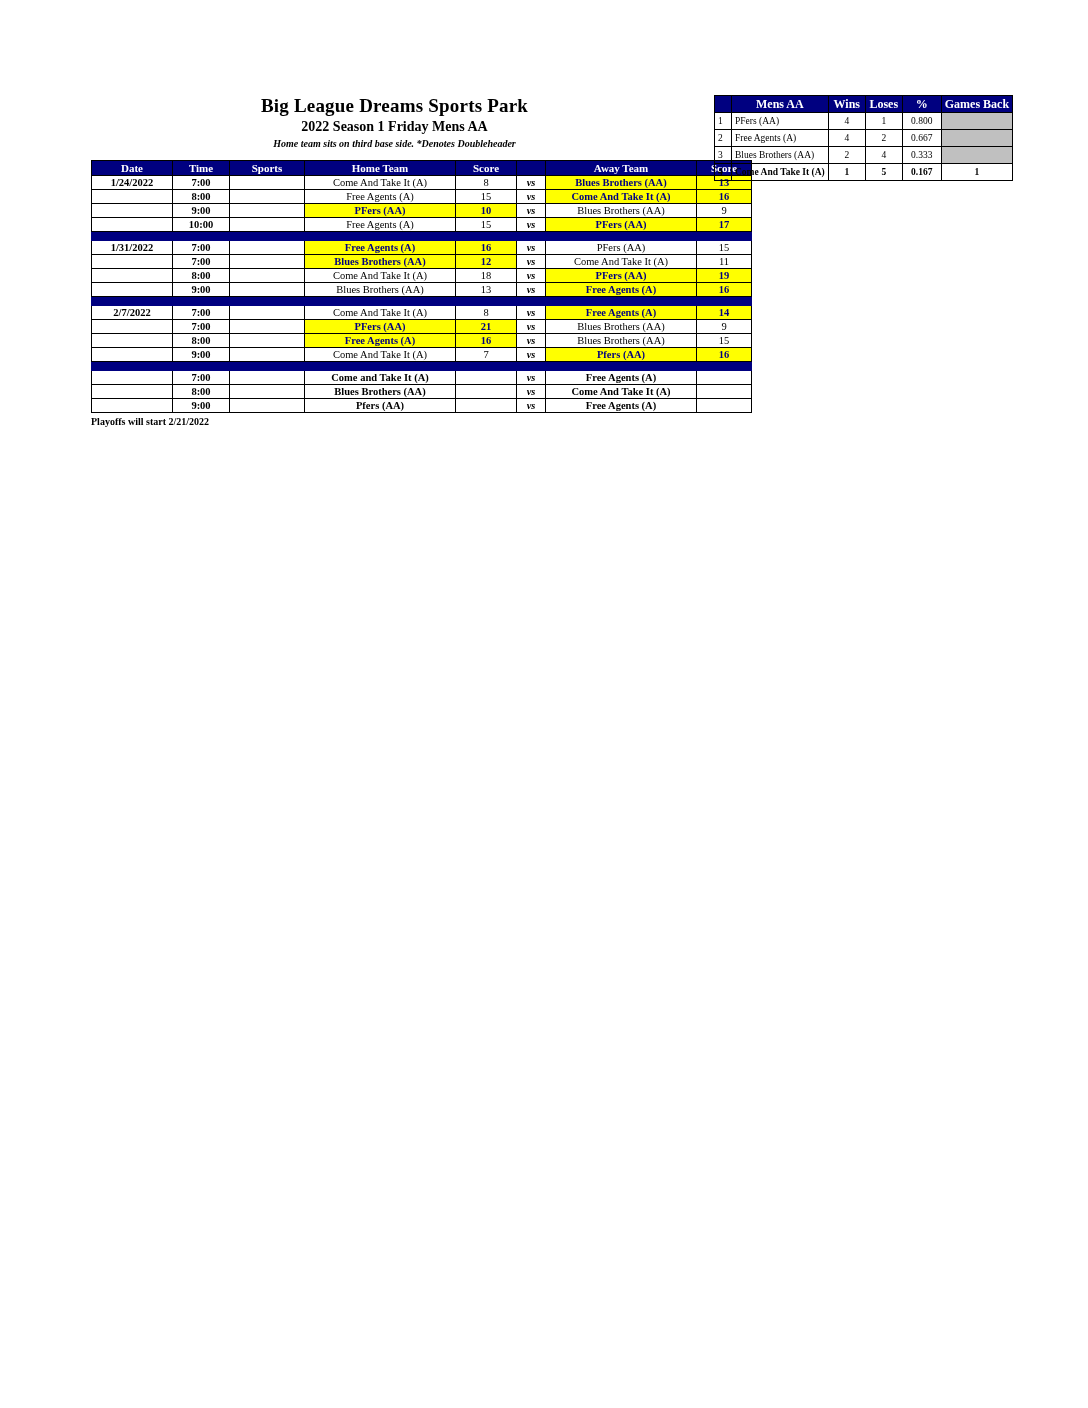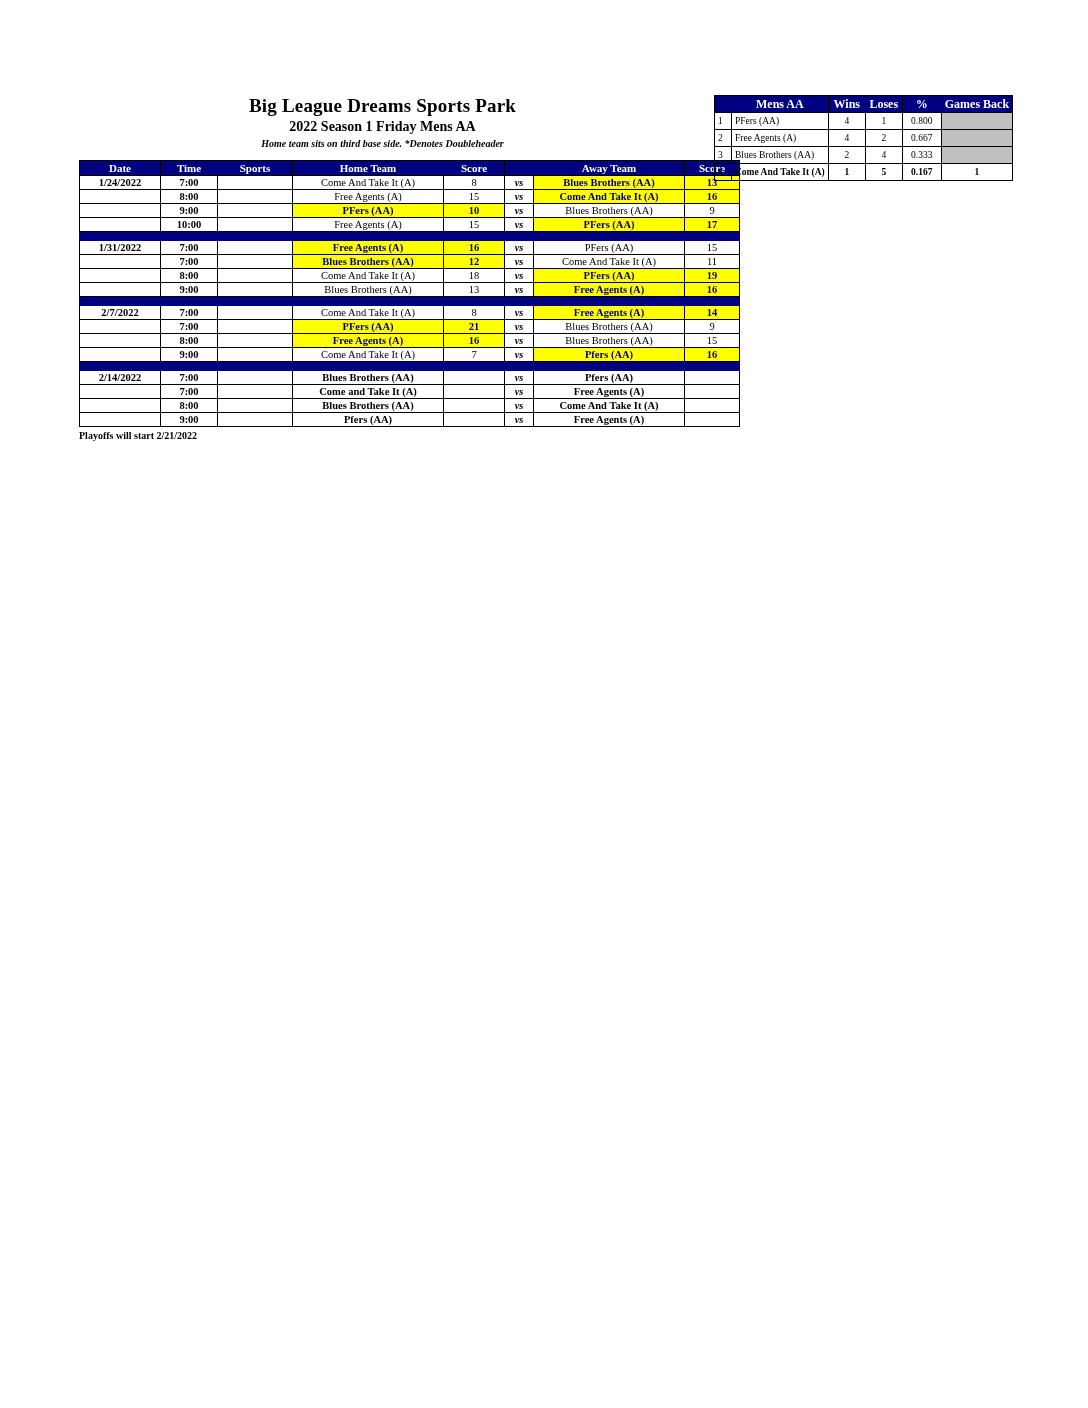--- a/index.html
+++ b/index.html
@@ -11,21 +11,21 @@
     width: 1088px;
     height: 1408px;
     position: relative;
     font-family: "Liberation Serif", serif;
     color: #000000;
   }
 
   
   #schedule-block {
     position: absolute;
-    left: 79px;
+    left: 91px;
     top: 95px;
     width: 607px;
   }
 
   #title-area {
     text-align: center;
     margin-bottom: 2px;
   }
   #park-title {
     font-family: "Liberation Serif", serif;
@@ -282,30 +282,20 @@
           <td class="c-home">Come And Take  It (A)</td>
           <td class="c-score">7</td>
           <td class="c-vs">vs</td>
           <td class="c-away win">Pfers (AA)</td>
           <td class="c-score2 win">16</td>
         </tr>
         <tr class="spacer">
           <td colspan="8"></td>
         </tr>
         <tr>
-          <td class="c-date">2/14/2022</td>
-          <td class="c-time">7:00</td>
-          <td class="c-replica"></td>
-          <td class="c-home bold-row">Blues Brothers (AA)</td>
-          <td class="c-score"></td>
-          <td class="c-vs">vs</td>
-          <td class="c-away bold-row">Pfers (AA)</td>
-          <td class="c-score2"></td>
-        </tr>
-        <tr>
           <td class="c-date"></td>
           <td class="c-time">7:00</td>
           <td class="c-replica"></td>
           <td class="c-home bold-row">Come and Take It (A)</td>
           <td class="c-score"></td>
           <td class="c-vs">vs</td>
           <td class="c-away bold-row">Free Agents (A)</td>
           <td class="c-score2"></td>
         </tr>
         <tr>

